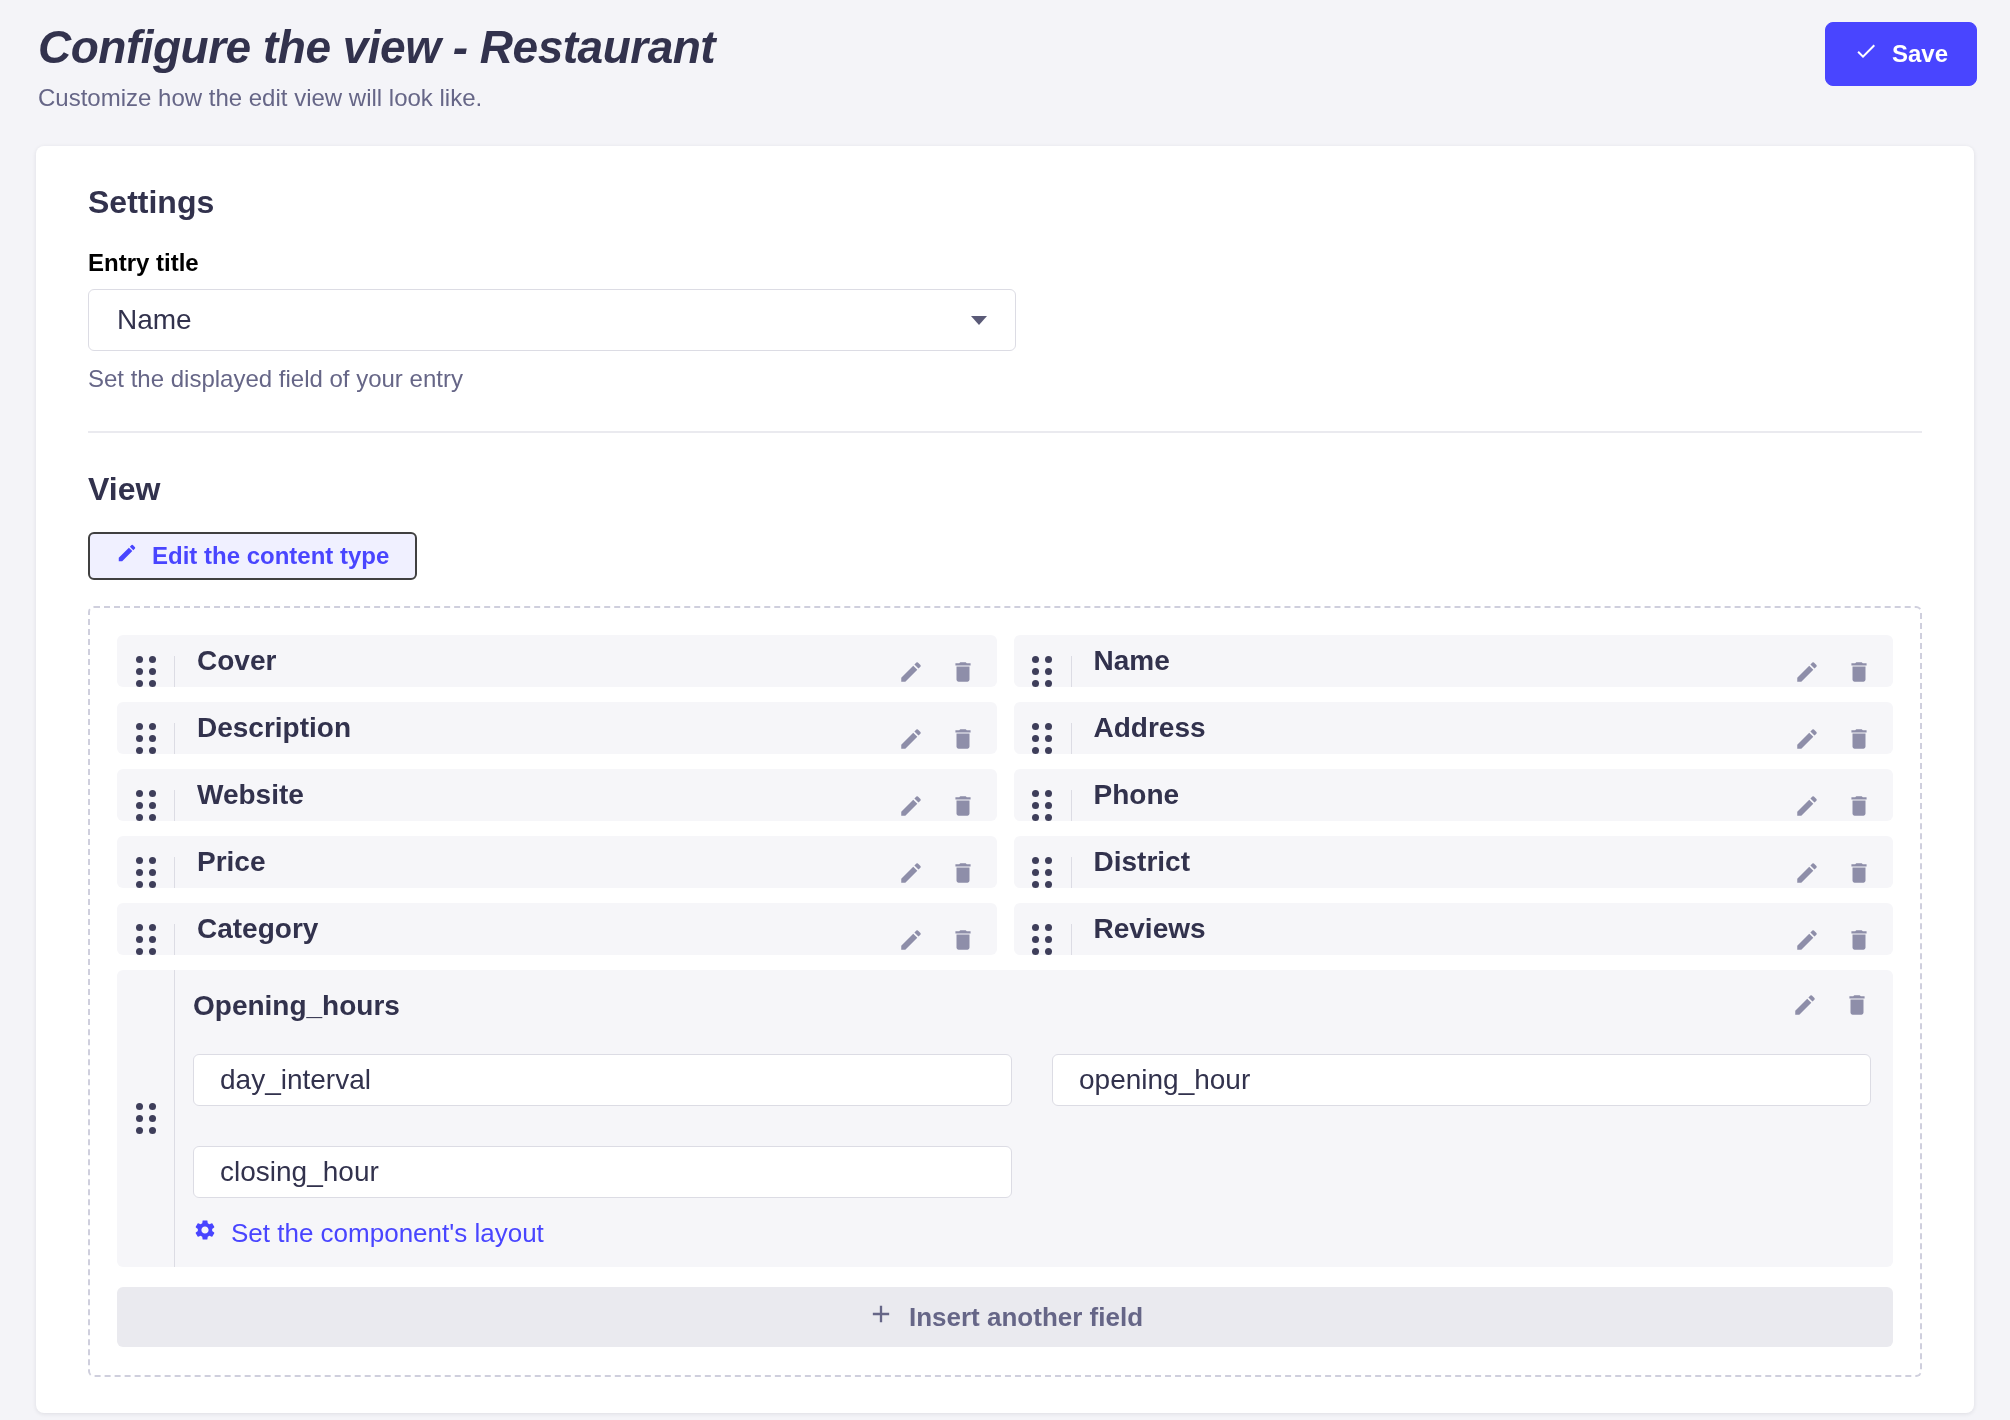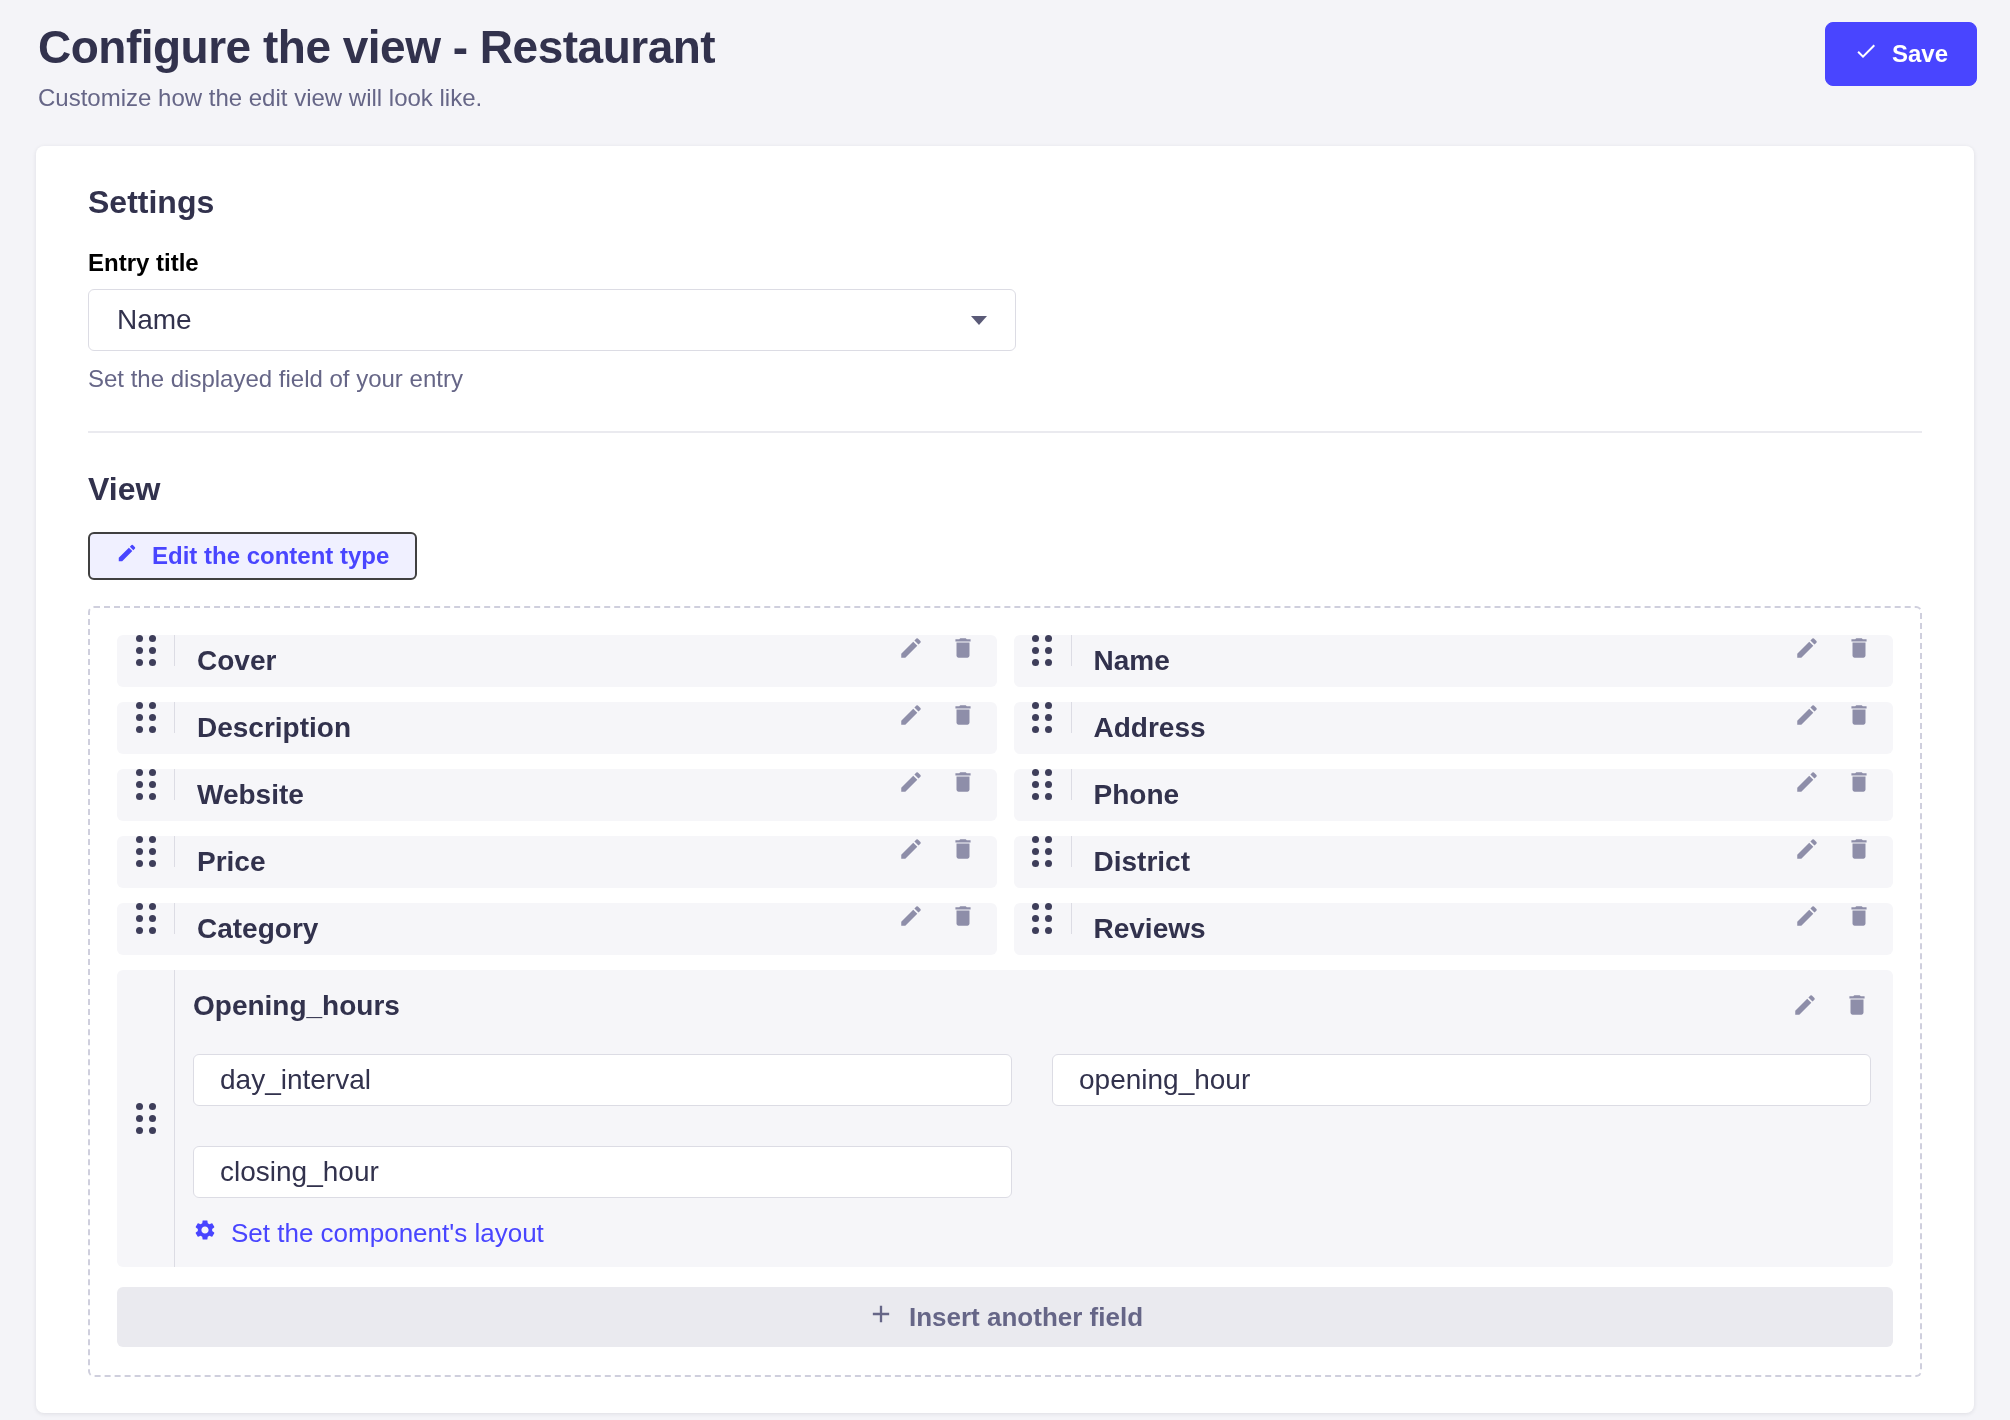--- a/index.html
+++ b/index.html
@@ -15,20 +15,21 @@
     position: relative;
     height: 146px;
     padding: 18px 36px 0 38px;
   }
   .page-title {
     font-size: 46px;
     font-weight: 700;
     line-height: 58px;
     letter-spacing: -0.5px;
     color: #32324d;
+    font-style: italic;
   }
   .page-subtitle {
     margin-top: 8px;
     font-size: 24px;
     color: #666687;
   }
   .save-btn {
     position: absolute;
     top: 22px;
     right: 33px;
@@ -133,21 +134,21 @@
     display: grid;
     grid-template-columns: 1fr 1fr;
     column-gap: 17px;
     row-gap: 15px;
   }
   .field-row {
     height: 52px;
     background: #f6f6f9;
     border-radius: 6px;
     display: flex;
-    align-items: flex-start;
+    align-items: flex-end;
     overflow: hidden;
   }
   .drag-handle {
     width: 58px;
     flex: none;
     display: flex;
     align-items: center;
     justify-content: center;
     border-right: 1px solid #dcdce4;
     background: transparent;

